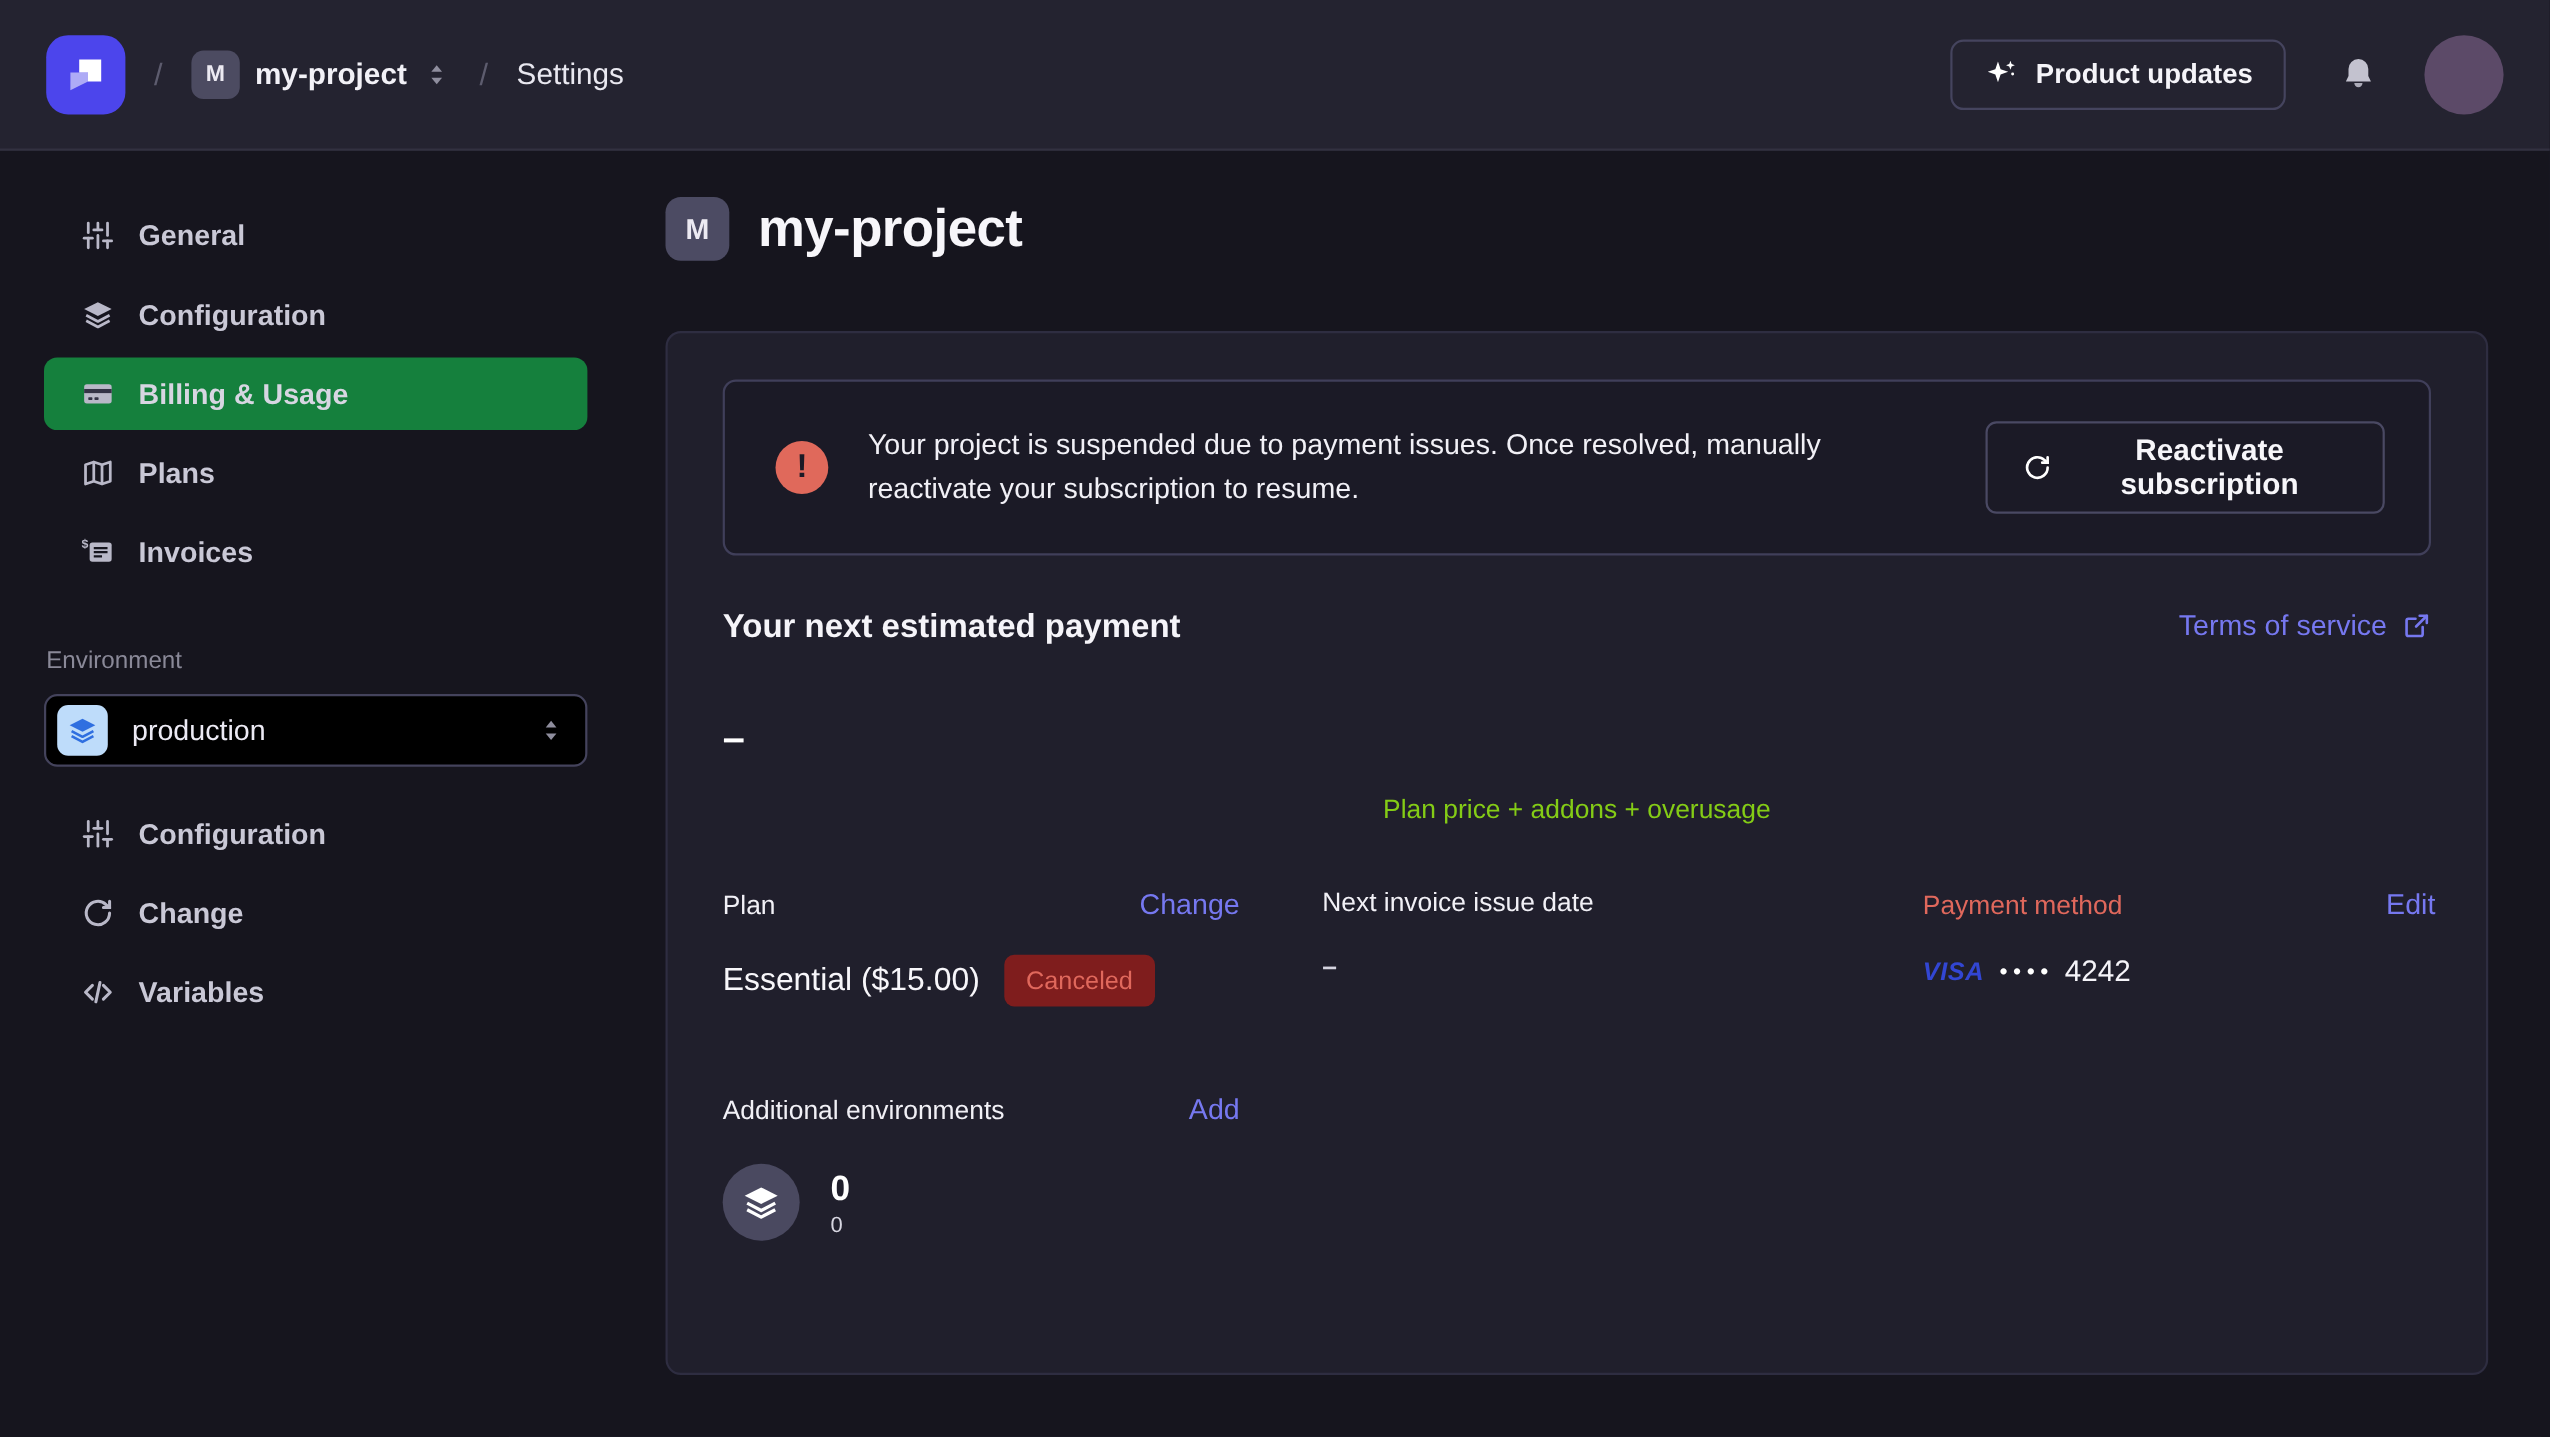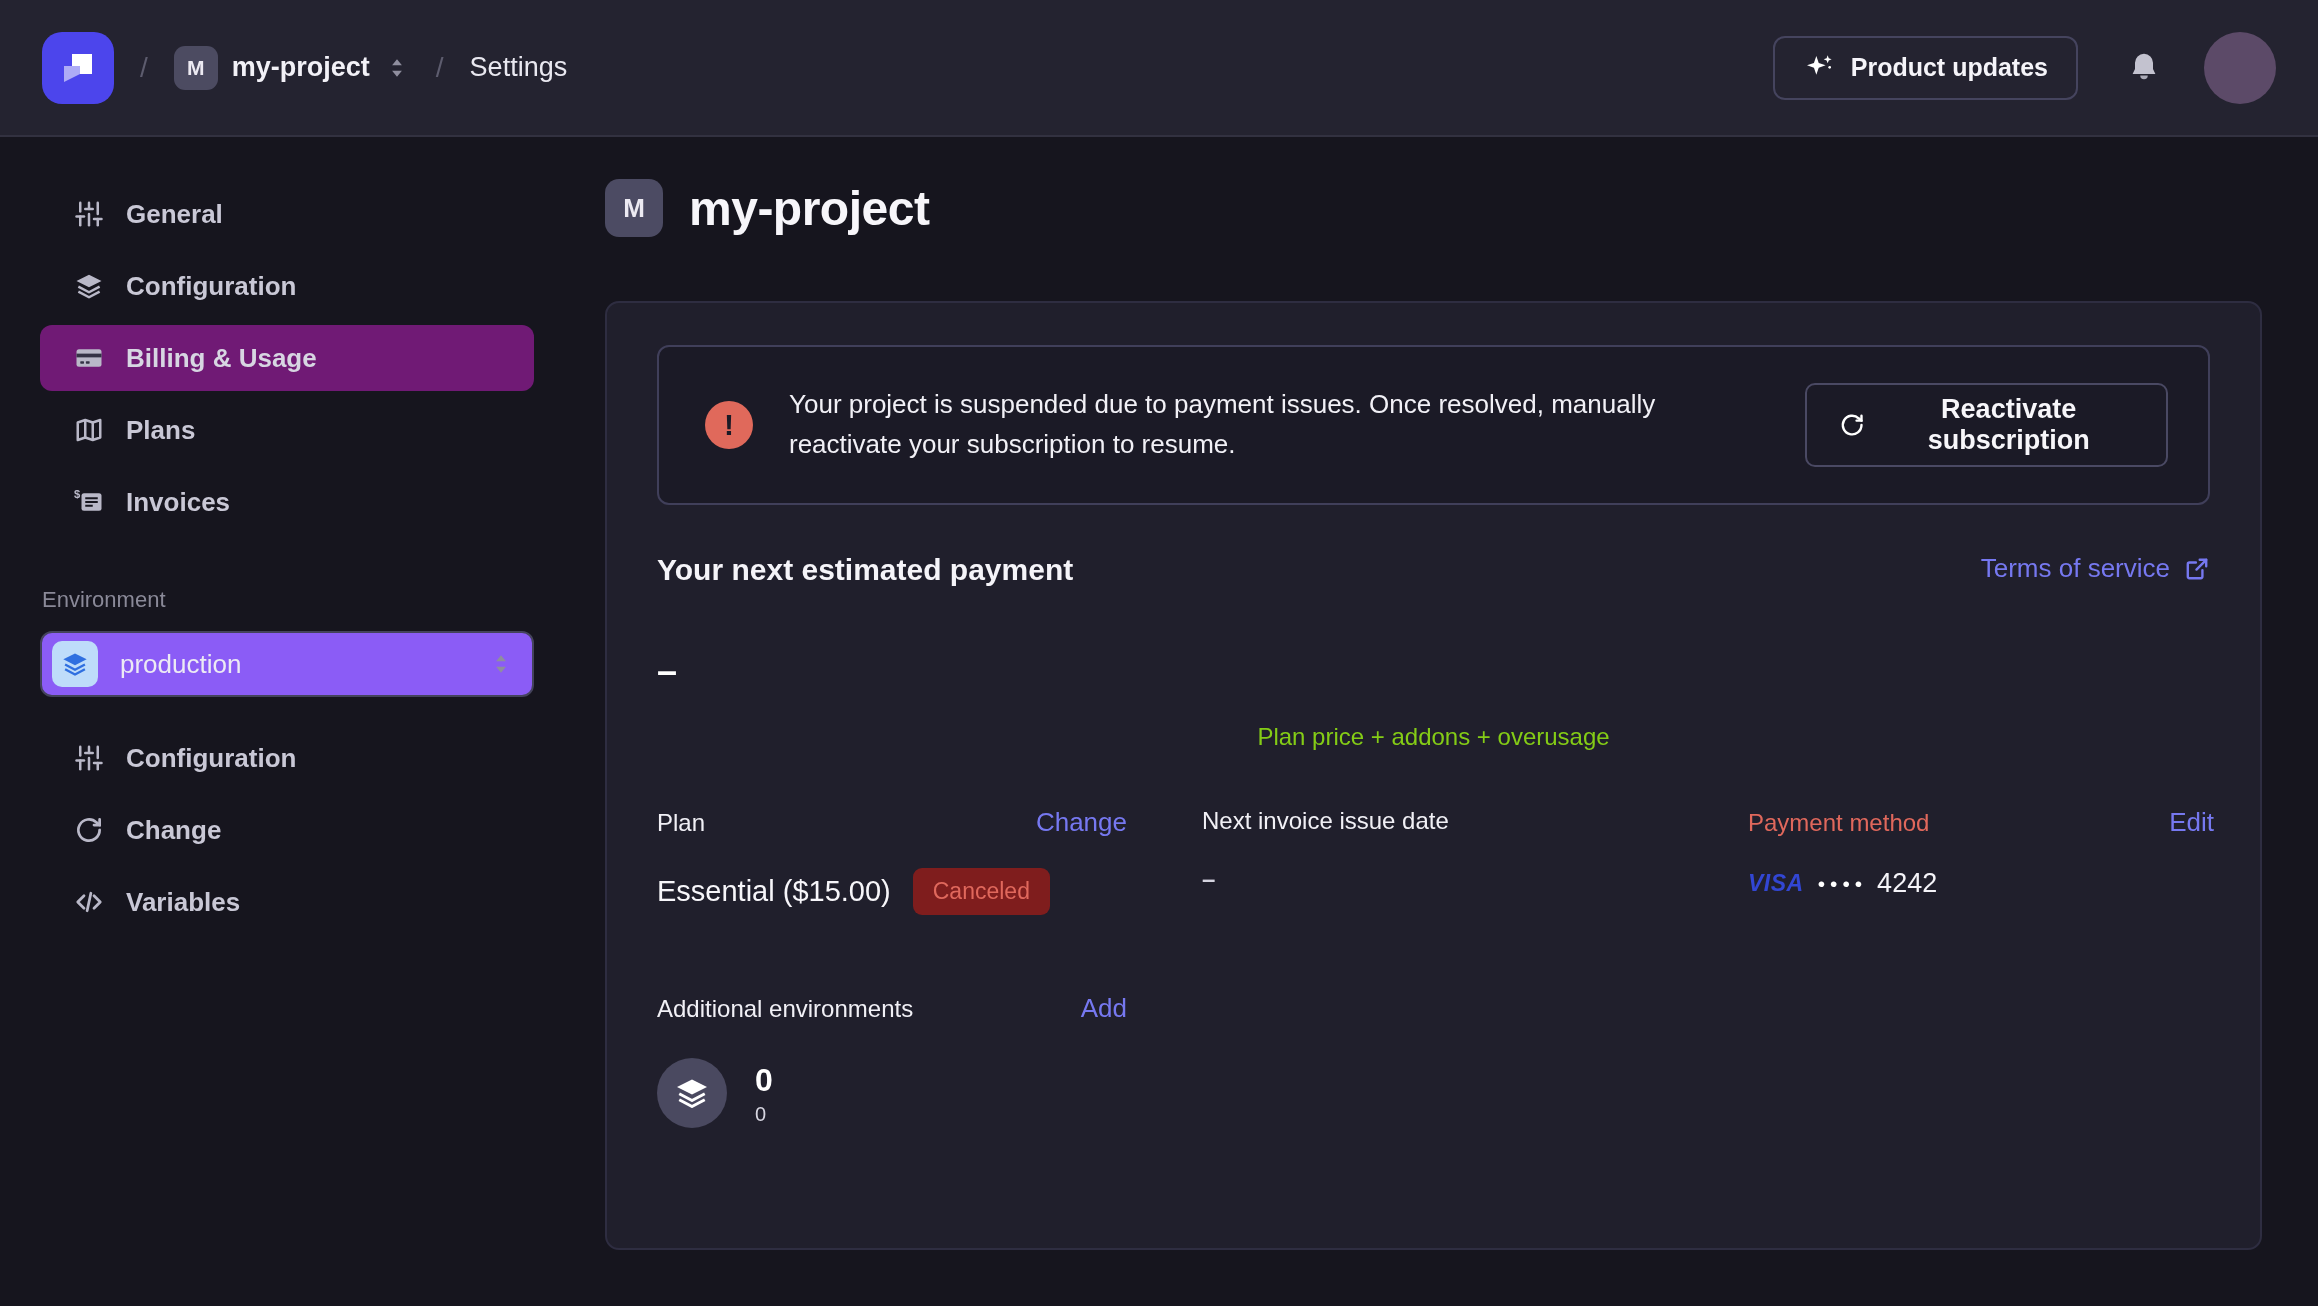--- a/index.html
+++ b/index.html
@@ -48,26 +48,26 @@
   }
 
   
   .shell { display:flex; height:1169px; }
   .sidebar { width:572px; flex:0 0 auto; padding:44px 38px 0 40px; }
   .nav-item {
     display:flex; align-items:center; gap:22px; height:66px; margin-bottom:6px;
     padding:0 0 0 34px; border-radius:12px; cursor:pointer; color:#c9c8d6;
   }
   .nav-item .nav-label { font-size:26px; font-weight:600; }
-  .nav-item.active { background:#701a75; color:#d7d6e2; }
+  .nav-item.active { background:#15803d; color:#d7d6e2; }
   .nav-icon { width:30px; height:30px; color:#b9b8c8; flex:0 0 auto; }
 
   .env-label { margin:52px 0 18px 2px; font-size:22px; color:#8a8998; }
   .env-select {
-    height:66px; border:2px solid #44435c; border-radius:12px; background:#8b5cf6;
+    height:66px; border:2px solid #44435c; border-radius:12px; background:#000000;
     display:flex; align-items:center; padding:0 18px 0 10px; gap:22px; cursor:pointer; margin-bottom:28px;
   }
   .env-chip {
     width:46px; height:46px; border-radius:10px; background:#bedcfa;
     display:flex; align-items:center; justify-content:center; color:#2f6fe0;
   }
   .env-value { font-size:26px; font-weight:500; color:#eceaf4; flex:1; }
   .sort-icon { color:#8f8e9e; }
 
   

